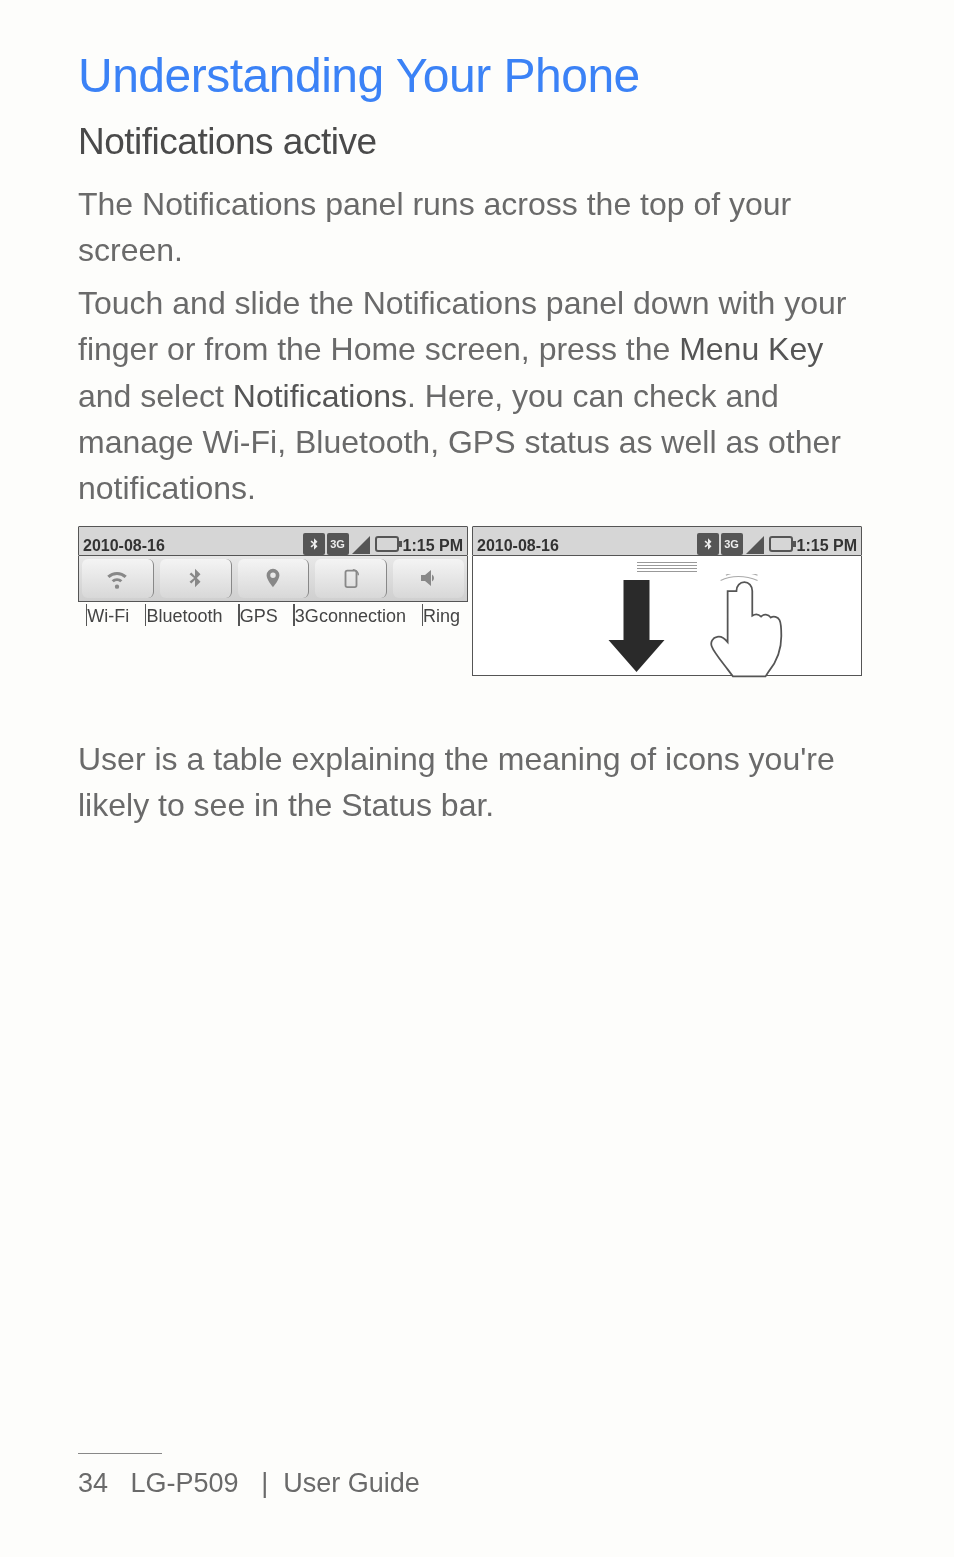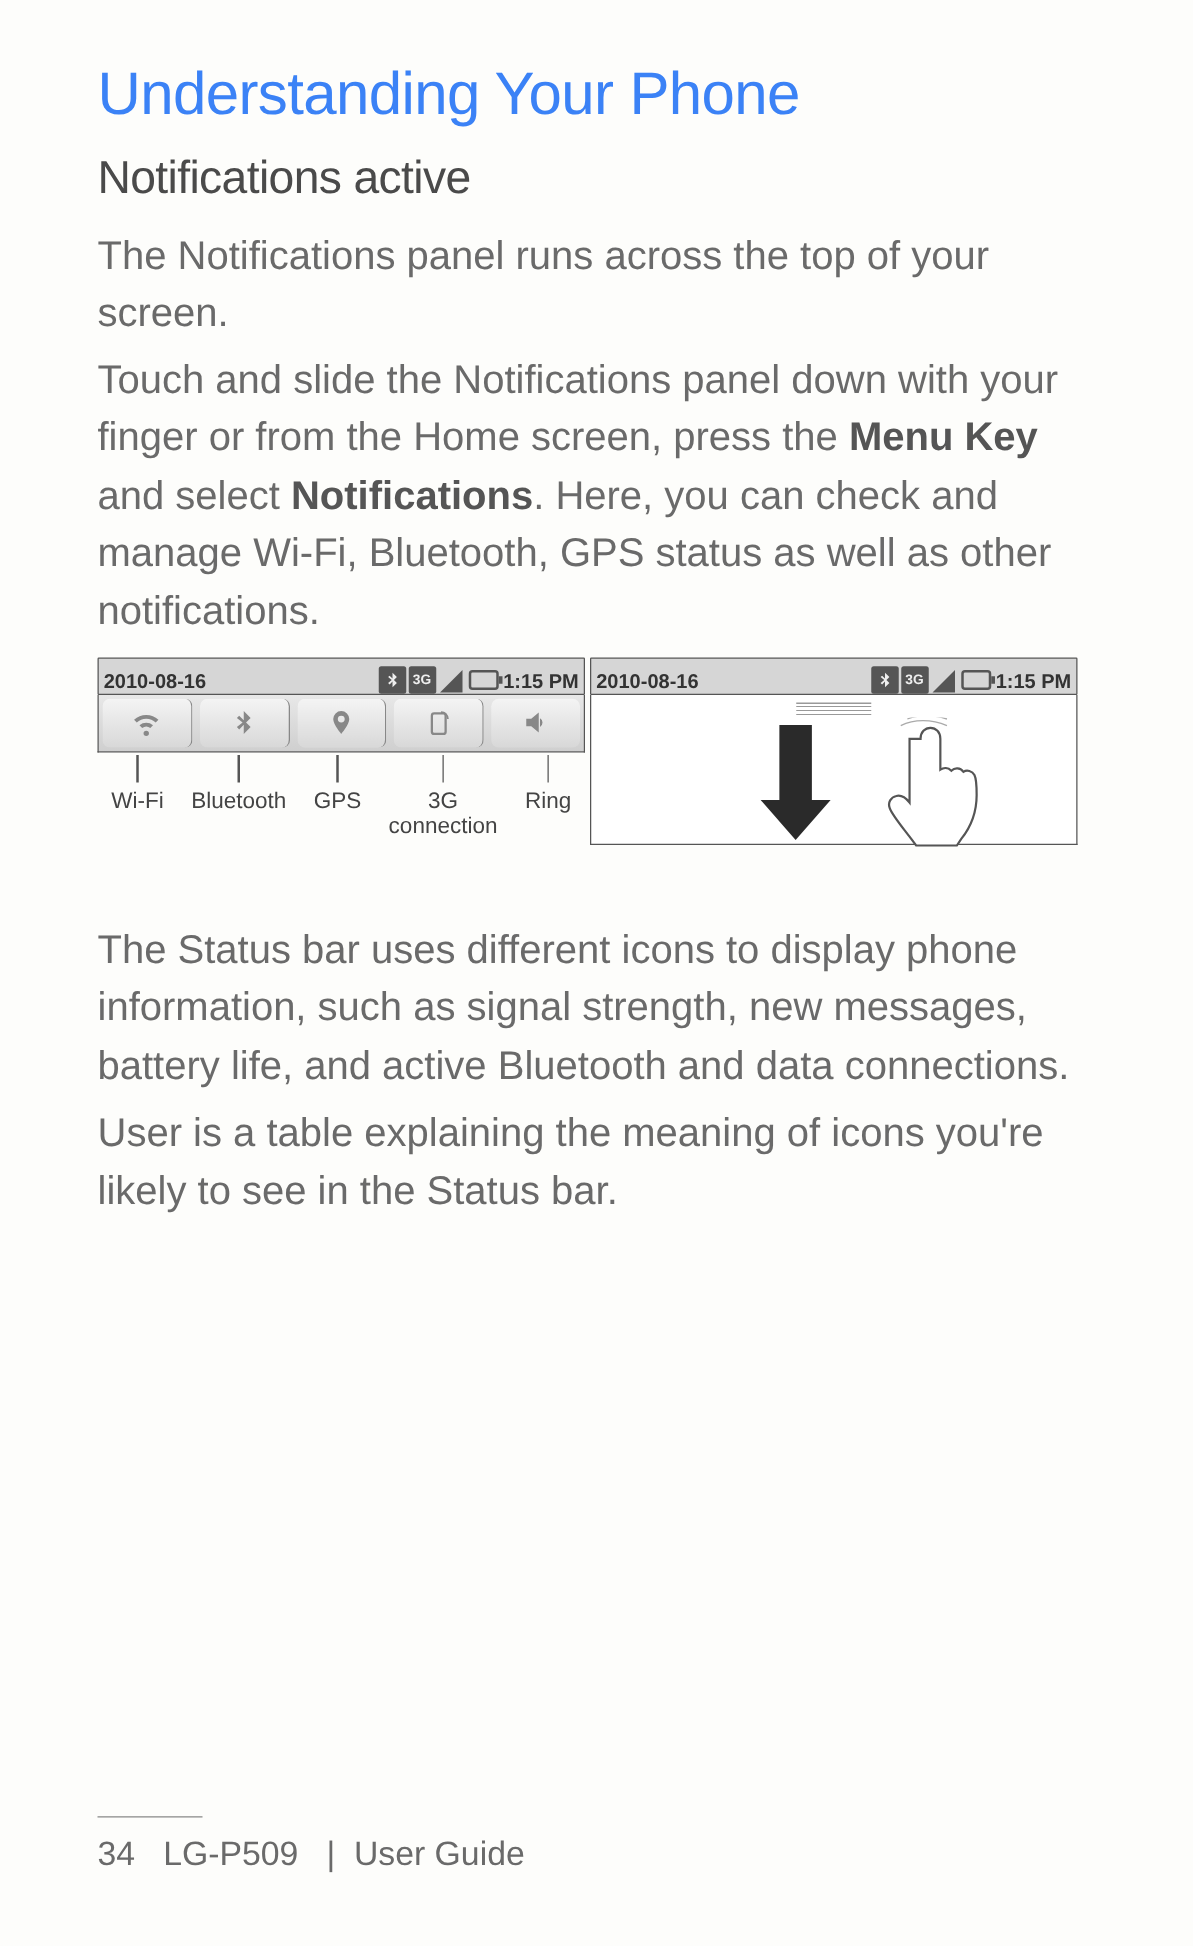--- a/index.html
+++ b/index.html
@@ -26,21 +26,21 @@
     margin-bottom: 18px;
     letter-spacing: -0.5px;
   }
   .body-text {
     font-size: 32px;
     line-height: 1.45;
     color: #6a6a6a;
     font-weight: 300;
     margin-bottom: 6px;
   }
-  .bold { font-weight: 700; color: #555; }
+  .bold { font-weight: 400; color: #555; }
   .notif-figures {
     display: flex;
     gap: 4px;
     margin-top: 14px;
     margin-bottom: 60px;
   }
   .fig { width: 390px; }
   .status-bar {
     height: 30px;
     border: 1.5px solid #555;
@@ -89,21 +89,21 @@
     border-radius:6px;
     margin:3px;
   }
   .toggle:last-child{border-right:none;}
   .callouts {
     display:flex;
     justify-content: space-around;
     margin-top: 2px;
   }
   .callout {
-    display:flex;flex-direction:column;align-items:center;
+    display:flex;flex-direction:row;align-items:center;
     font-size:18px;color:#444;line-height:1.15;text-align:center;
   }
   .callout .line{
     width:1.5px;height:22px;background:#555;margin-bottom:4px;
   }
   
   .fig-right-body{
     height: 120px;
     border-left:1.5px solid #555;border-right:1.5px solid #555;border-bottom:1.5px solid #555;
     position:relative;
@@ -251,21 +251,20 @@
         <svg viewBox="0 0 100 120" width="88" height="108">
           <path fill="#fff" stroke="#555" stroke-width="2" d="M38 18c0-6 4-10 9-10s9 4 9 10v28c3-2 7-2 10 1 3-3 8-3 11 1 3-2 8-1 10 3 2 4 2 10 2 18 0 16-6 30-14 40l-4 6H34l-6-8c-6-8-16-20-18-26-2-5 1-10 6-11 4-1 8 1 12 6V18z"></path>
           <path fill="none" stroke="#aaa" stroke-width="1.2" d="M20 6c12-6 28-6 42 0M26 0c10-4 24-4 36 0"></path>
         </svg>
       </div>
     </div>
   </div>
 </div>
 
 <div class="second-section">
-  <p class="body-text p2">The Status bar uses different icons to display phone information, such as signal strength, new messages, battery life, and active Bluetooth and data connections.</p>
   <p class="body-text">User is a table explaining the meaning of icons you're likely to see in the Status bar.</p>
 </div>
 
 <div class="footer">
   <div class="footer-line"></div>
   <div class="footer-text">
     <span>34</span>&nbsp;&nbsp;&nbsp;<span>LG-P509</span>&nbsp;&nbsp;&nbsp;<span>|</span>&nbsp;&nbsp;<span>User Guide</span>
   </div>
 </div>
 

